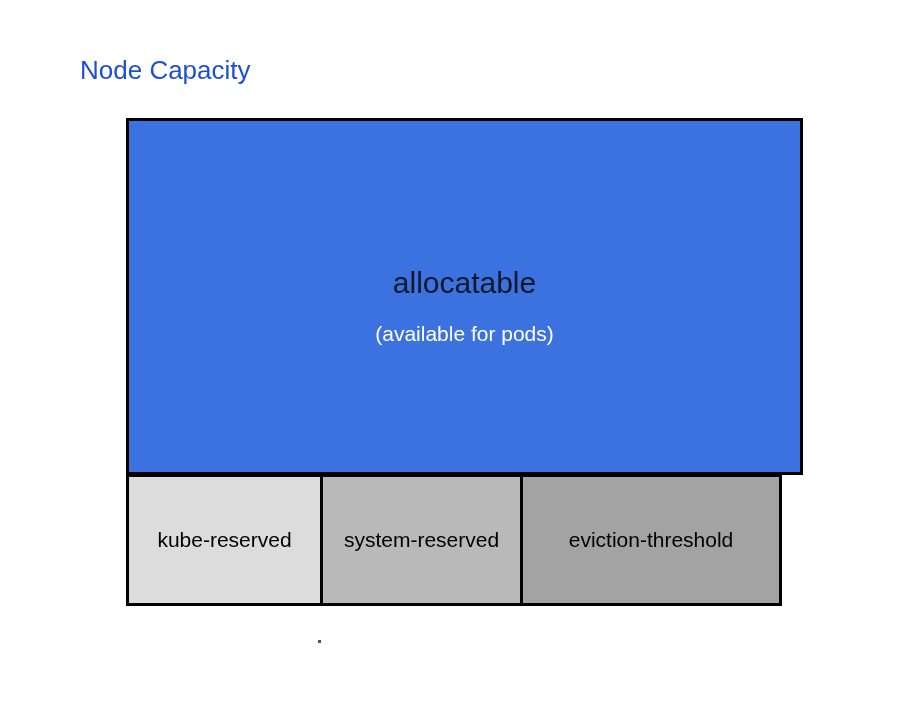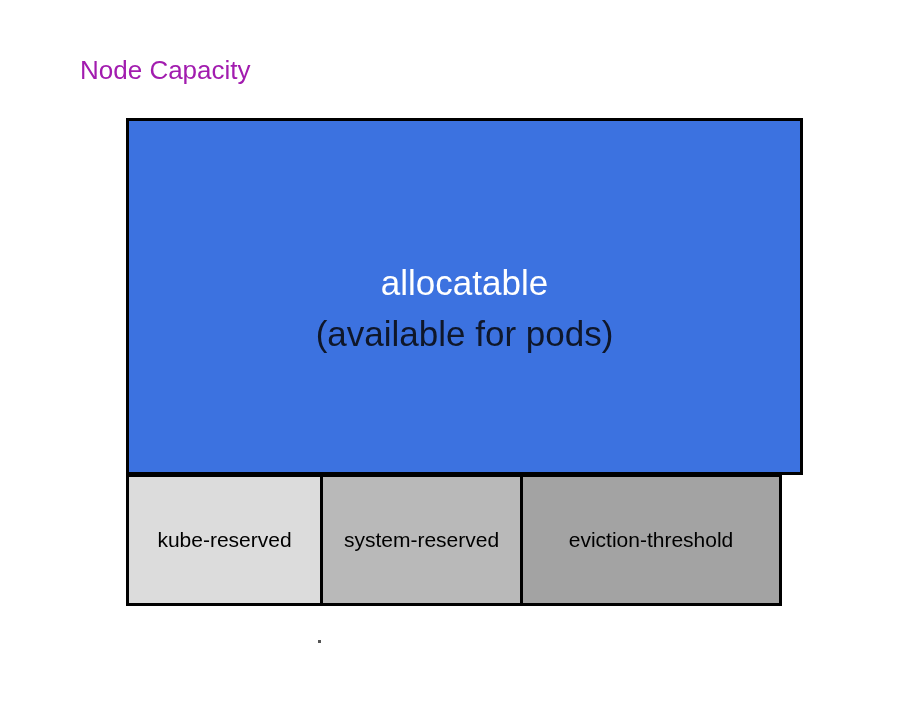--- a/index.html
+++ b/index.html
@@ -25,21 +25,21 @@
     height: 714px;
   }
 
   
   .diagram-title {
     position: absolute;
     left: 80px;
     top: 54px;
     font-size: 26px;
     line-height: 32px;
-    color: #a21caf;
+    color: #1d4ed8;
     white-space: nowrap;
   }
 
   
   .capacity-box {
     position: absolute;
     left: 126px;
     top: 118px;
     width: 677px;
     height: 488px;
@@ -55,31 +55,31 @@
     height: 357px;
     box-sizing: border-box;
     background: #3c72e0;
     border: 3px solid #000000;
     display: flex;
     flex-direction: column;
     align-items: center;
     justify-content: center;
   }
   .allocatable-title {
-    font-size: 35px;
+    font-size: 30px;
     line-height: 42px;
-    color: #ffffff;
+    color: #0f172a;
     margin-bottom: 14px;
     white-space: nowrap;
     margin-top: 18px;
   }
   .allocatable-subtitle {
-    font-size: 35px;
+    font-size: 21px;
     line-height: 32px;
-    color: #0f172a;
+    color: #ffffff;
     white-space: nowrap;
   }
 
   
   .reserved-row {
     position: absolute;
     left: 0;
     top: 356px;
     width: 677px;
     height: 132px;

